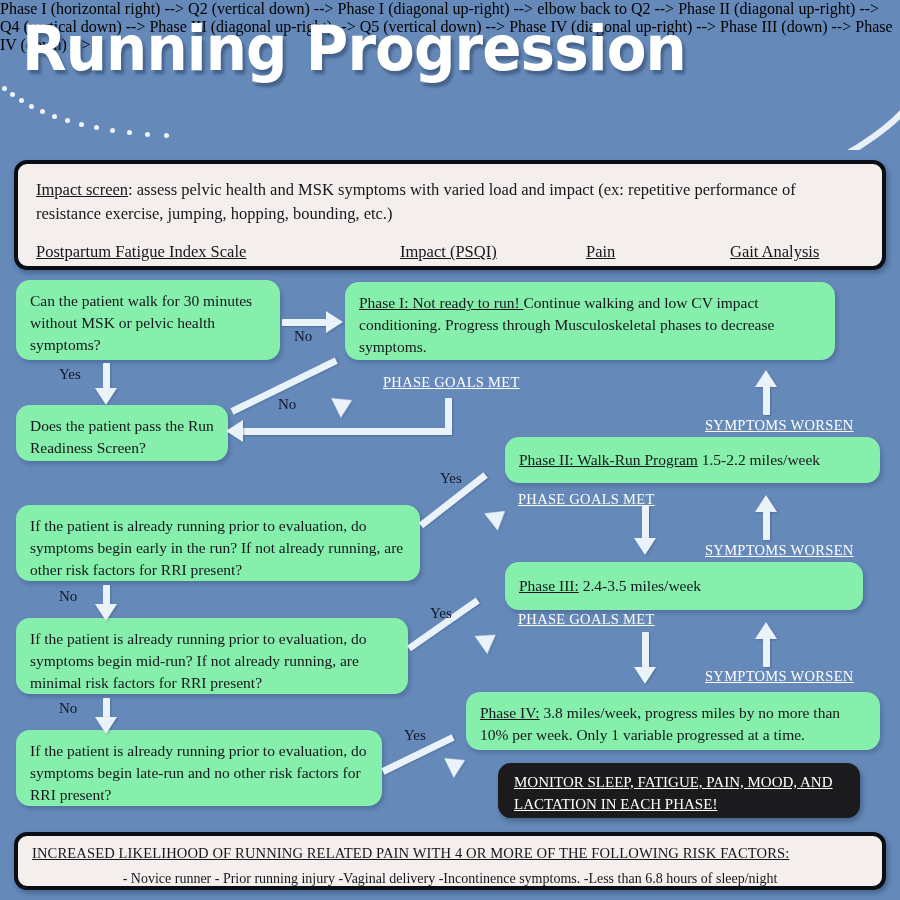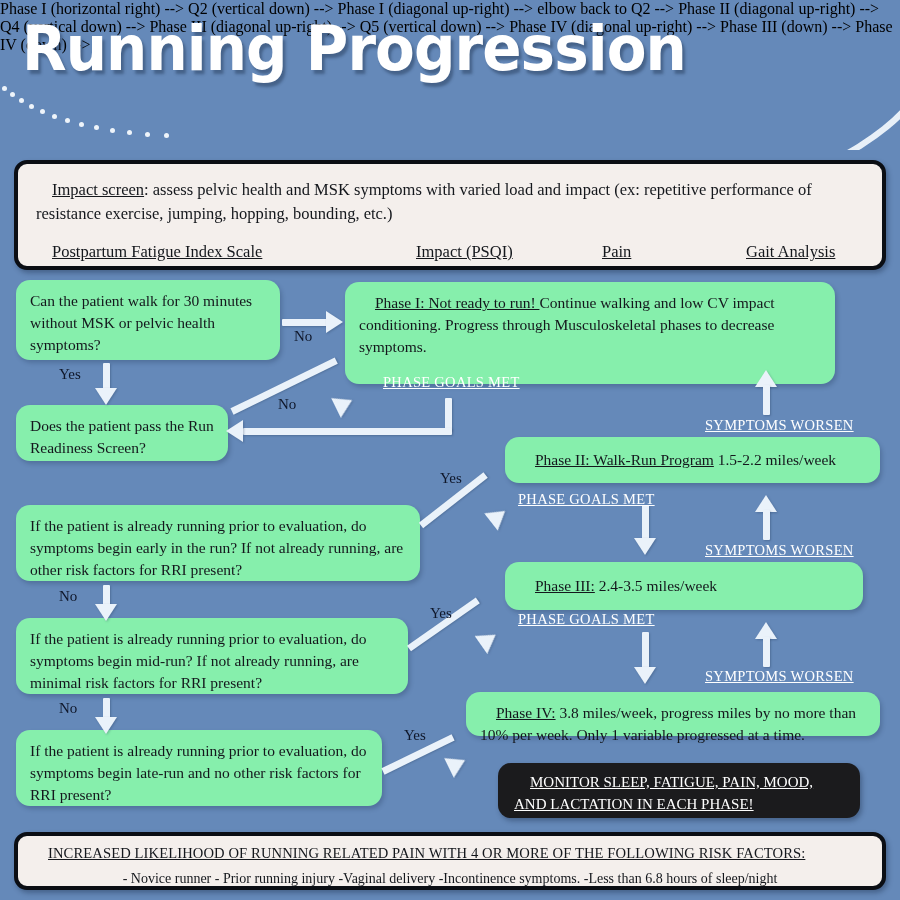--- a/index.html
+++ b/index.html
@@ -57,21 +57,21 @@
     border:4px solid #0b0e14;
     border-radius:13px;
     box-shadow:2px 3px 5px rgba(15,30,55,0.35);
   }
   .dark{
     background:#1b1b1d;
     color:#ffffff;
     border-radius:13px;
     box-shadow:2px 3px 5px rgba(15,30,55,0.35);
   }
-  .u{text-decoration:underline;margin-left:16px;}
+  .u{text-decoration:underline;}
   .phase-box{font-size:15.5px;display:flex;align-items:center;}
 
   
   .lbl{
     position:absolute;
     color:#0f172a;
     font-size:15px;
     white-space:nowrap;
   }
   .caps{
@@ -149,33 +149,33 @@
 
   <div class="box" style="left:16px;top:618px;width:392px;height:76px;">
     <span>If the patient is already running prior to evaluation, do symptoms begin mid-run? If not already running, are minimal risk factors for RRI present?</span>
   </div>
 
   <div class="box" style="left:16px;top:730px;width:366px;height:76px;">
     <span>If the patient is already running prior to evaluation, do symptoms begin late-run and no other risk factors for RRI present?</span>
   </div>
 
   
-  <div class="box" style="left:345px;top:282px;width:490px;height:102px;">
+  <div class="box" style="left:345px;top:282px;width:490px;height:78px;">
     <span class="u">Phase I: Not ready to run! </span><span>Continue walking and low CV impact conditioning. Progress  through Musculoskeletal phases to decrease symptoms.</span>
   </div>
 
   <div class="box phase-box" style="left:505px;top:437px;width:375px;height:46px;">
     <span><span class="u">Phase II: Walk-Run Program</span><span> 1.5-2.2 miles/week</span></span>
   </div>
 
   <div class="box phase-box" style="left:505px;top:562px;width:358px;height:48px;">
     <span><span class="u">Phase III:</span><span> 2.4-3.5 miles/week</span></span>
   </div>
 
-  <div class="box" style="left:466px;top:692px;width:414px;height:44px;">
+  <div class="box" style="left:466px;top:692px;width:414px;height:58px;">
     <span class="u">Phase IV:</span><span> 3.8 miles/week, progress miles by no more than 10% per week. Only 1 variable progressed at a time.</span>
   </div>
 
   
   <div class="dark" style="position:absolute;left:498px;top:763px;width:362px;height:55px;padding:9px 16px;box-sizing:border-box;font-size:15px;line-height:1.45;">
     <span class="u">MONITOR SLEEP, FATIGUE, PAIN, MOOD, AND LACTATION IN EACH PHASE!</span>
   </div>
 
   
   <div class="box framed" style="left:14px;top:832px;width:872px;height:58px;padding:7px 14px;">

